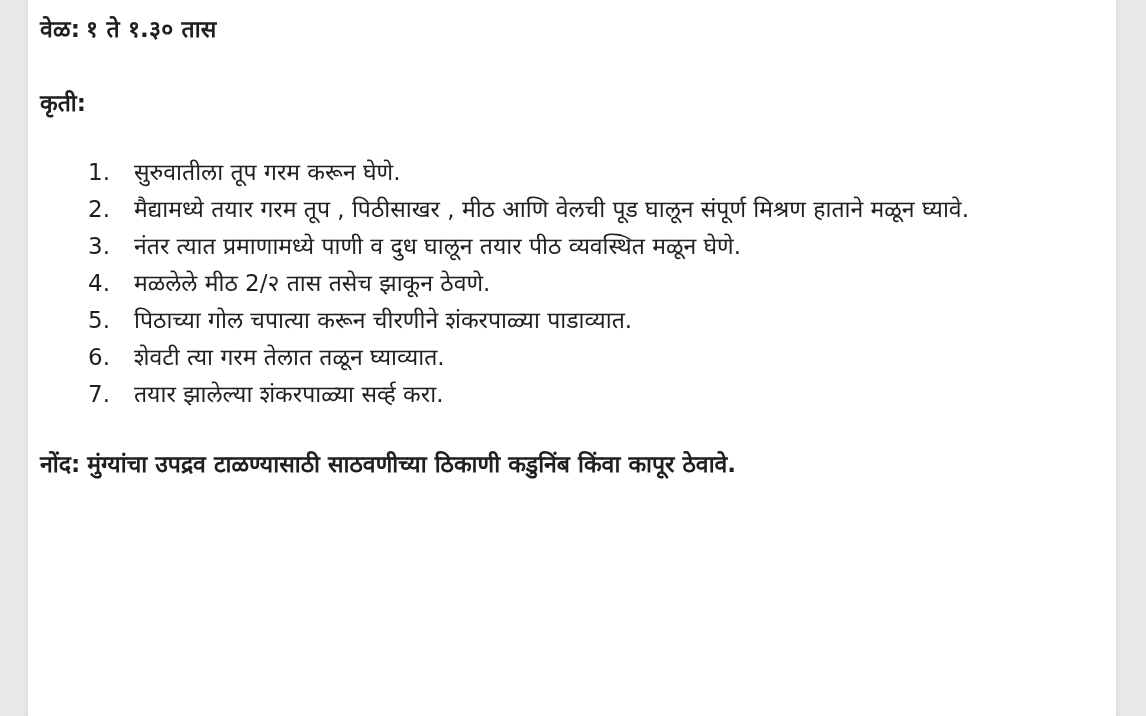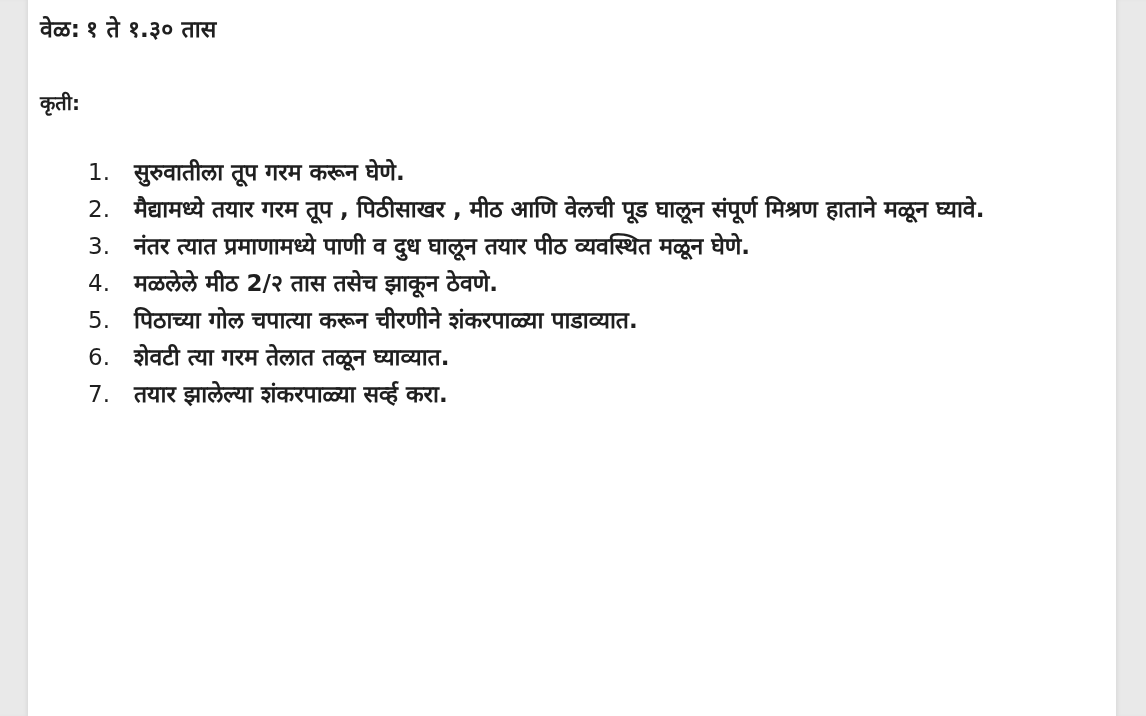--- a/index.html
+++ b/index.html
@@ -36,21 +36,21 @@
     font-size: 23px;
     font-weight: 700;
     line-height: 30px;
     letter-spacing: 0.2px;
     white-space: nowrap;
   }
   .time-line .label { margin-right: 6px; }
   .method-heading {
     margin: 0;
     margin-top: 44px;
-    font-size: 20px;
+    font-size: 23px;
     font-weight: 700;
     line-height: 30px;
   }
   .steps {
     margin-top: 36px;
     font-size: 23px;
     line-height: 37px;
   }
   .step {
     display: flex;
@@ -59,21 +59,21 @@
   .step .num {
     flex: 0 0 auto;
     width: 34px;
     margin-left: 48px;
     text-align: left;
     font-weight: 400;
   }
   .step .txt {
     flex: 1 1 auto;
     margin-left: 12px;
-    font-weight: 700;
+    font-weight: 400;
   }
   .note-line {
     margin: 0;
     margin-top: 36px;
     font-size: 23px;
     font-weight: 700;
     line-height: 31px;
   }
   .note-line .label { margin-right: 7px; }
 </style>
@@ -116,18 +116,21 @@
       <div class="step">
         <span class="num">6.</span>
         <span class="txt">शेवटी त्या गरम तेलात तळून घ्याव्यात.</span>
       </div>
       <div class="step">
         <span class="num">7.</span>
         <span class="txt">तयार झालेल्या शंकरपाळ्या सर्व्ह करा.</span>
       </div>
     </div>
 
+    <p class="note-line">
+      <span class="label">नोंद:</span><span>मुंग्यांचा उपद्रव टाळण्यासाठी साठवणीच्या ठिकाणी कडुनिंब किंवा कापूर ठेवावे.</span>
+    </p>
 
   </div>
 
   <div class="margin-strip right"></div>
 
 </div>
 
 </body></html>

